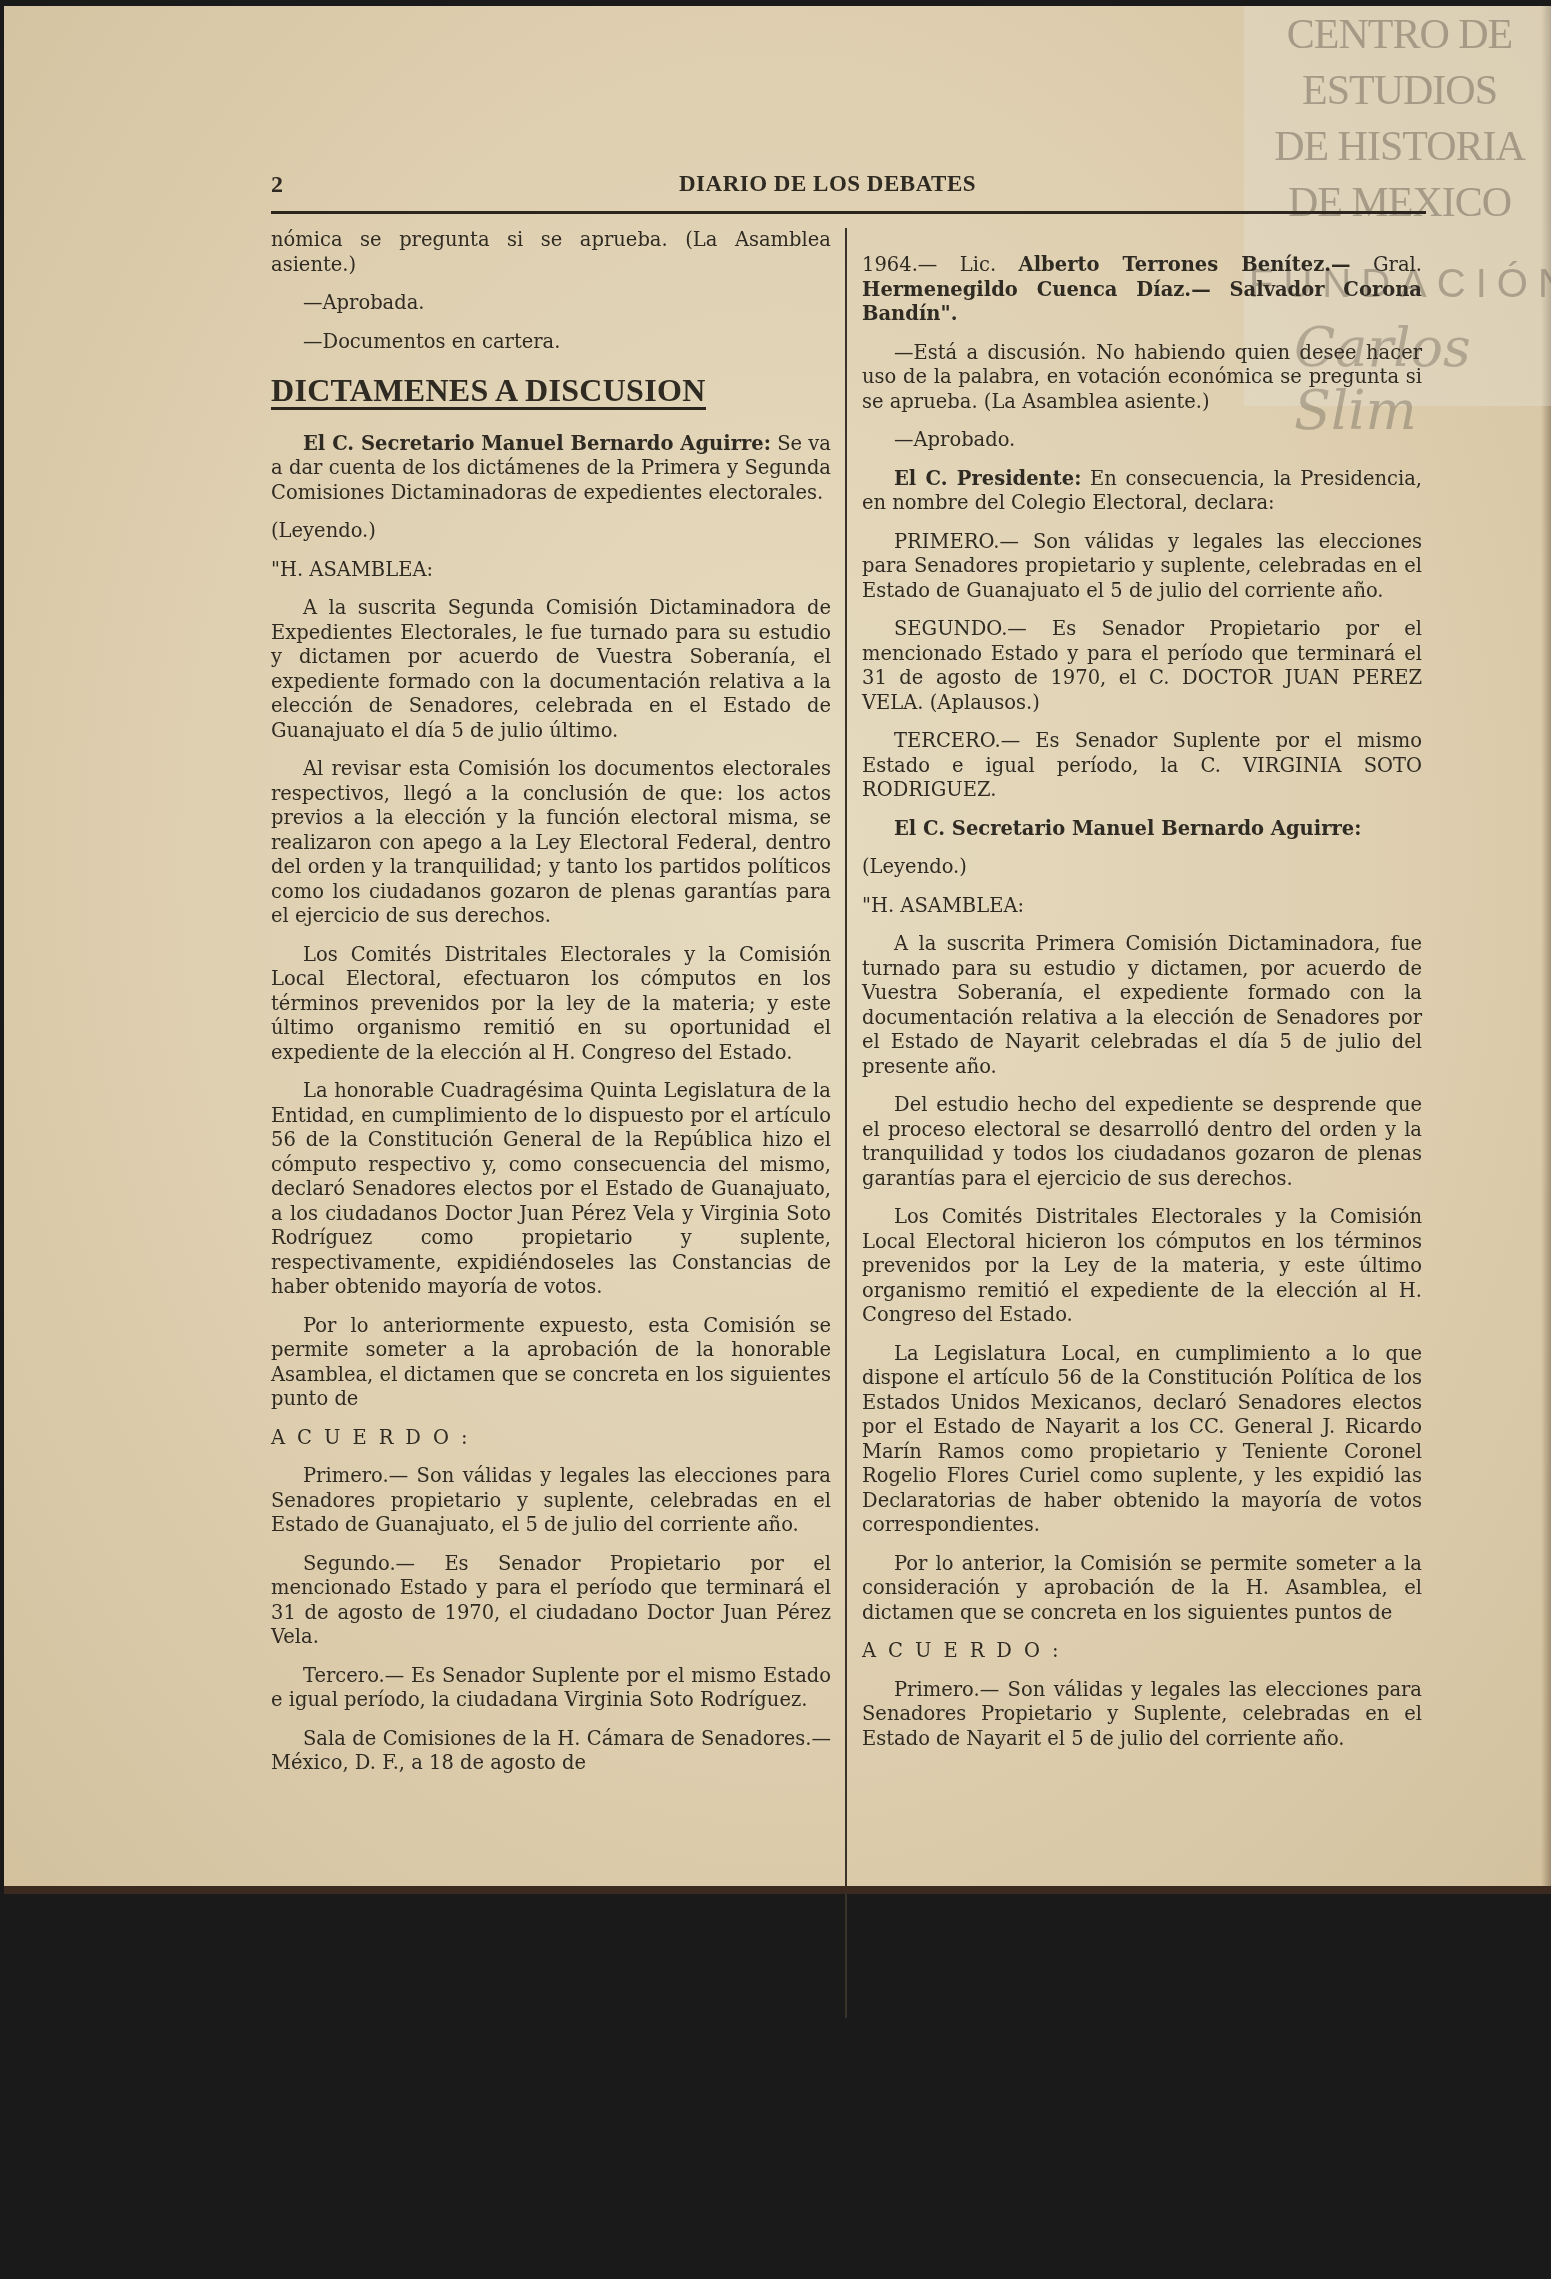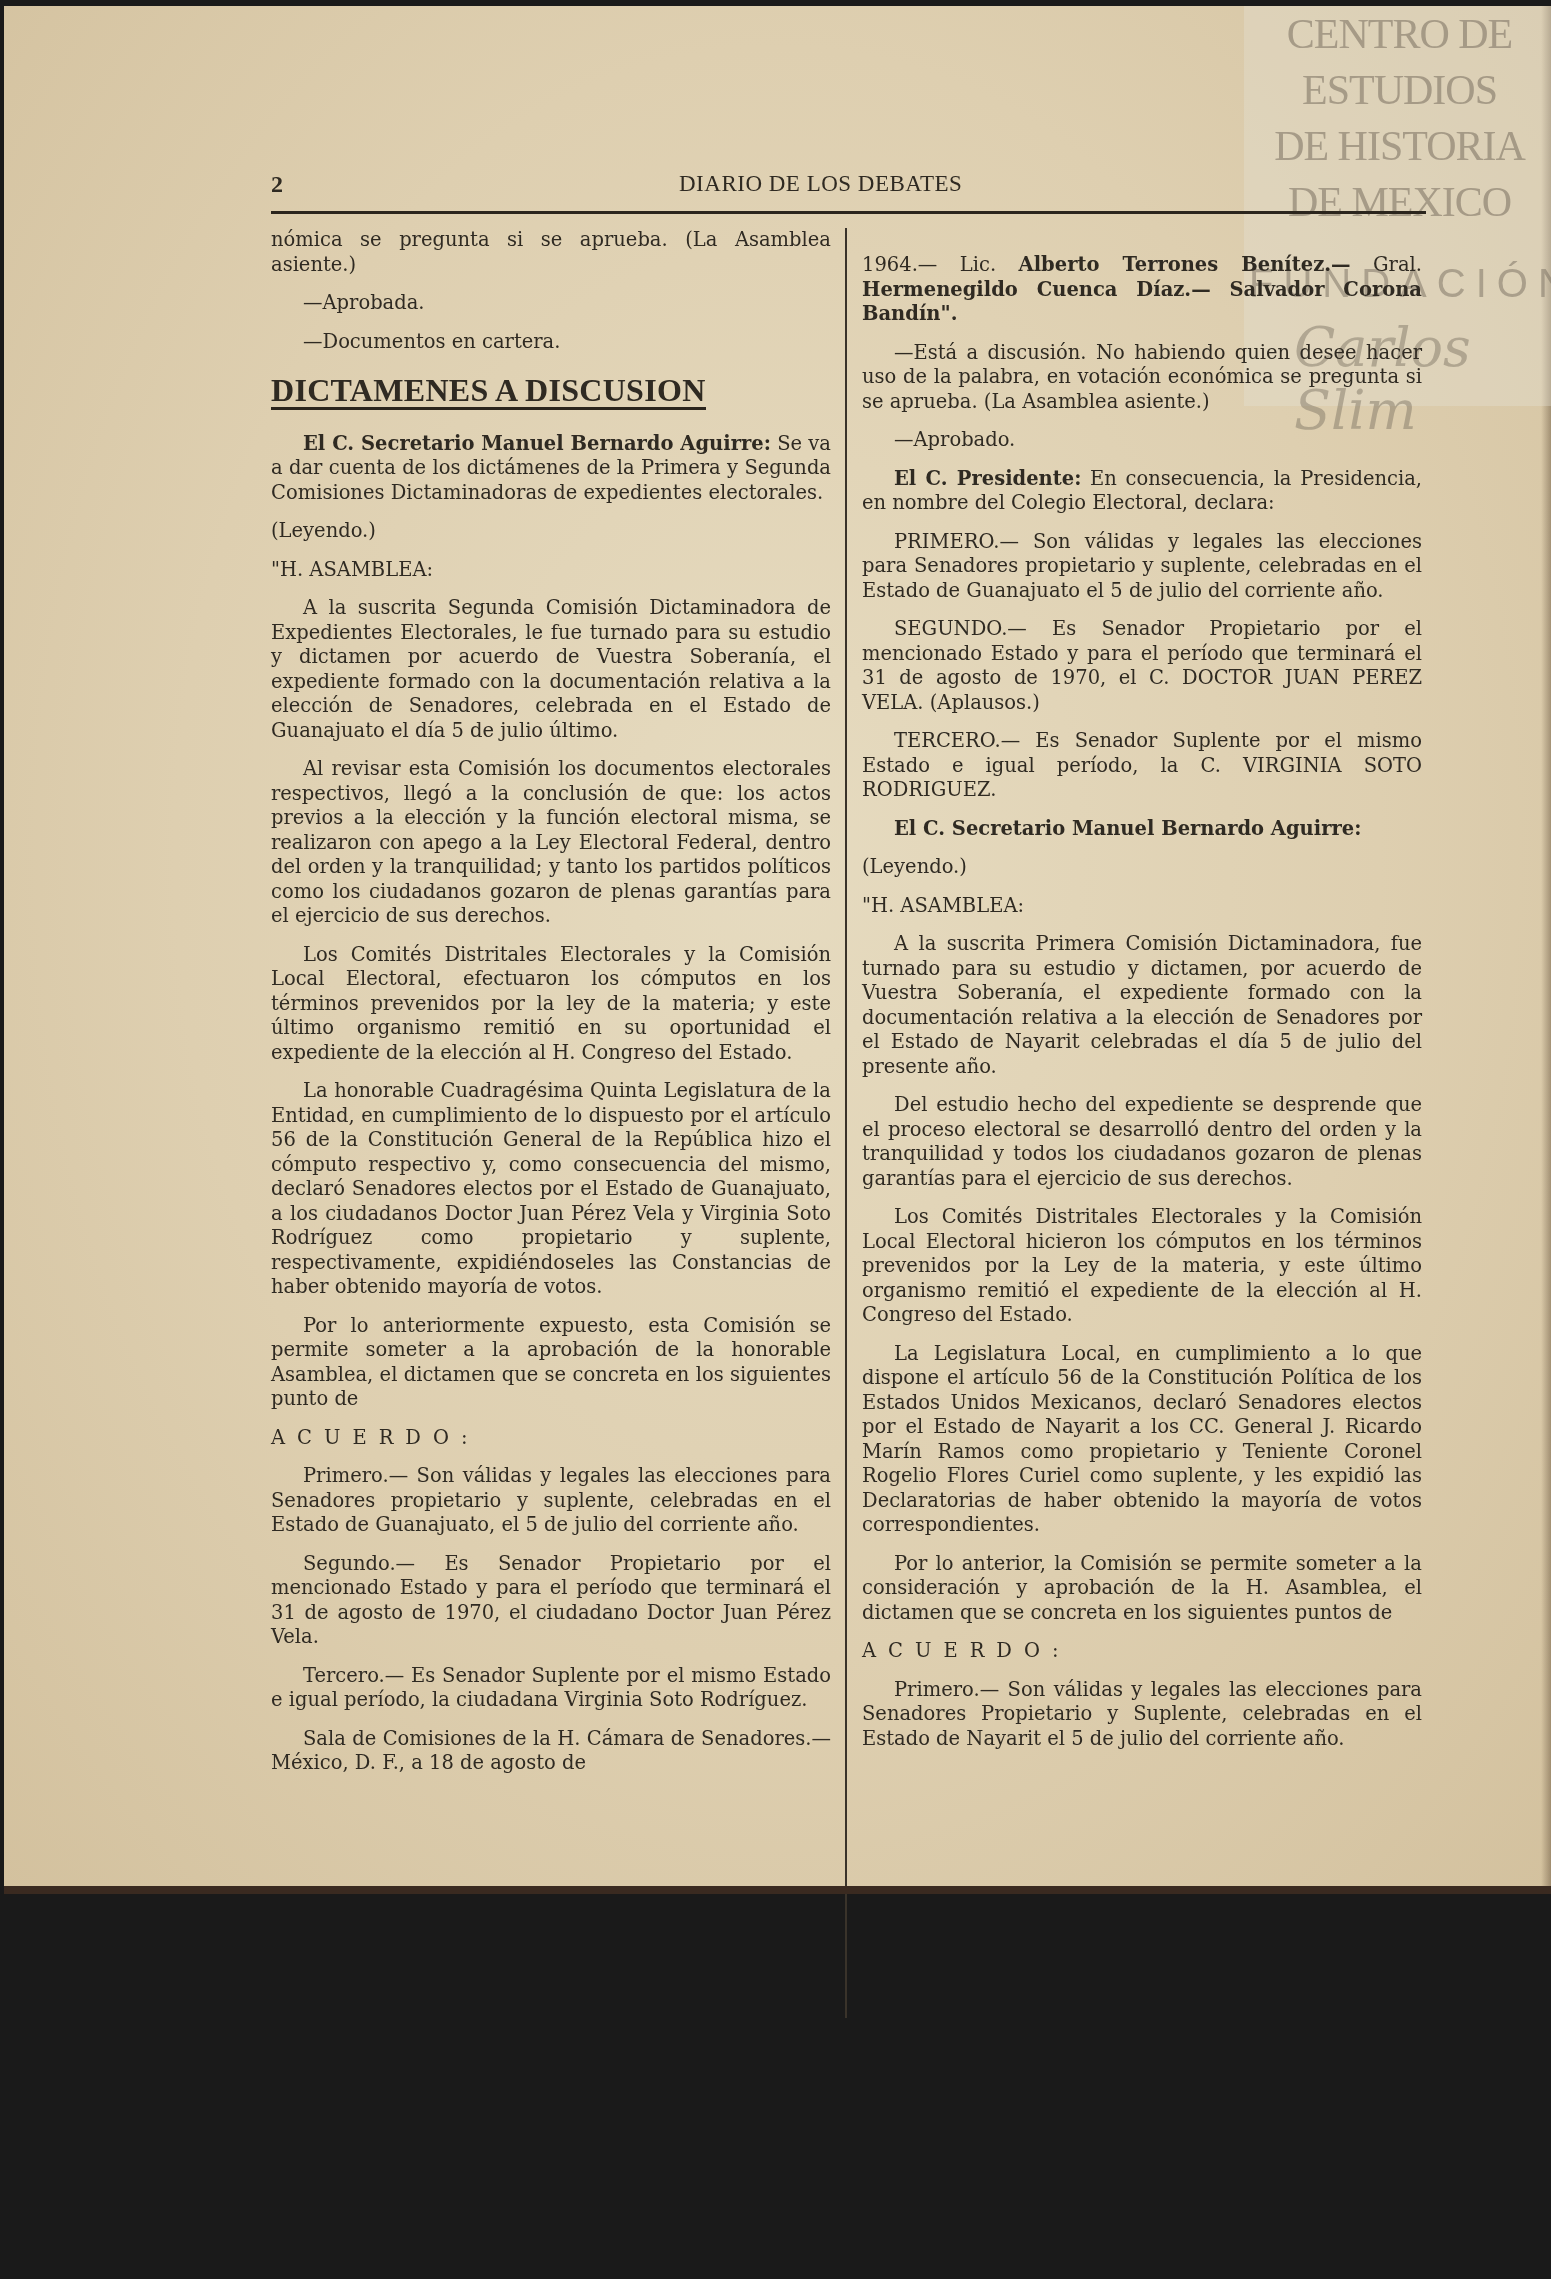--- a/index.html
+++ b/index.html
@@ -34,21 +34,21 @@
     font-size: 40px; letter-spacing: 10px; color: rgba(120,110,95,0.5);
   }
   .wm-sig {
     position: absolute; left: 1290px; top: 310px; font-family: "DejaVu Serif", serif; font-style: italic;
     font-size: 54px; color: rgba(120,110,95,0.45);
   }
   .header {
     position: absolute; left: 267px; top: 165px; width: 1150px; height: 30px;
   }
   .pagenum { position: absolute; left: 0; top: 0; font-weight: bold; font-size: 24px; font-family: "Liberation Serif", serif; }
-  .runhead { position: absolute; left: 408px; top: 0; font-weight: normal; font-size: 23px; letter-spacing: 0.5px; font-family: "Liberation Serif", serif; }
+  .runhead { position: absolute; left: 408px; top: 0; font-weight: bold; font-size: 23px; letter-spacing: 0.5px; font-family: "Liberation Serif", serif; }
   .rule {
     position: absolute; left: 267px; top: 205px; width: 1155px; height: 3px; background: #2b251d;
   }
   .col {
     position: absolute; top: 222px; width: 560px;
     font-size: 19.5px; line-height: 24.5px; text-align: justify;
     font-family: "DejaVu Serif", serif;
   }
   .col-left { left: 267px; }
   .col-right { left: 858px; margin-top: 25px; }

